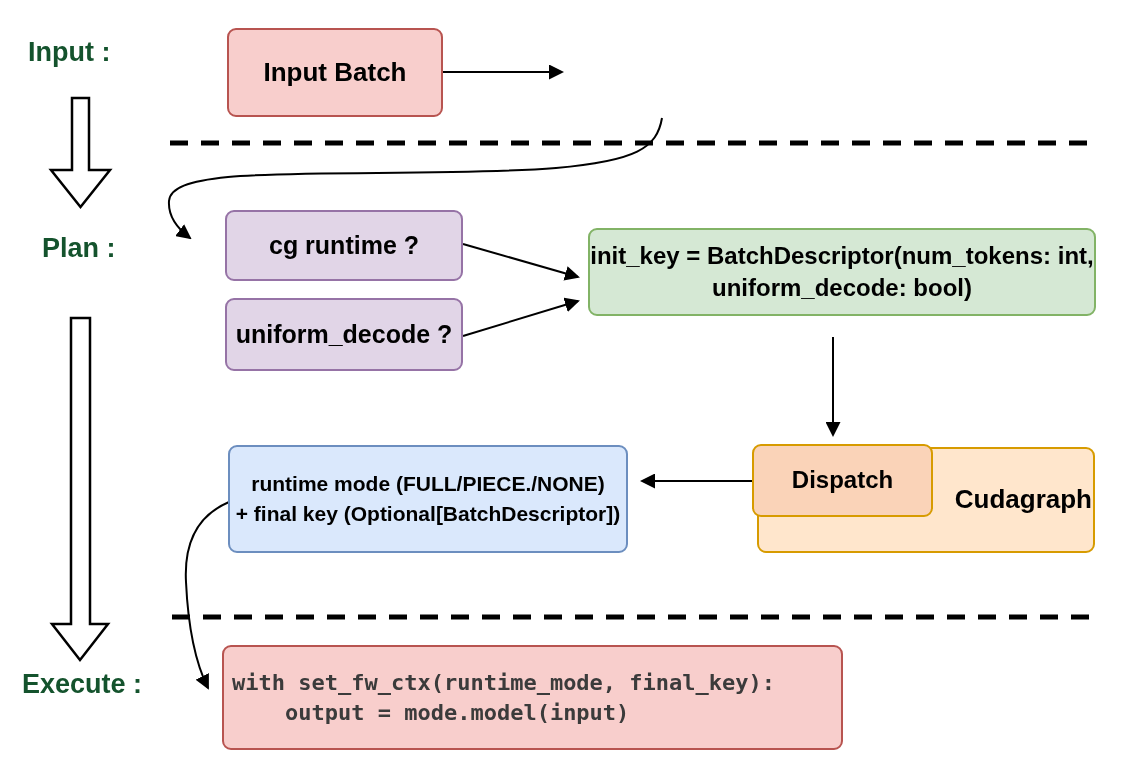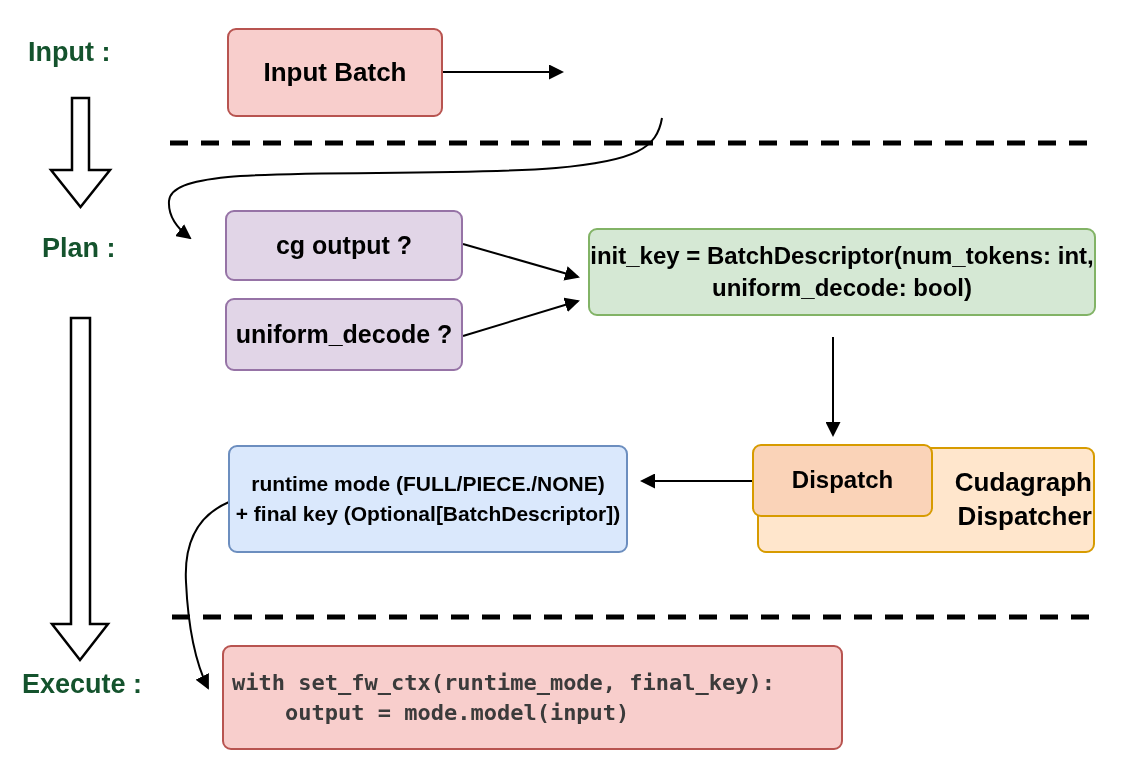--- a/index.html
+++ b/index.html
@@ -109,34 +109,33 @@
 
   <div class="phase-label" style="left:28px; top:38px;">Input :</div>
   <div class="phase-label" style="left:42px; top:234px;">Plan :</div>
   <div class="phase-label" style="left:22px; top:670px;">Execute :</div>
 
   <div class="box red t26" style="left:227px; top:28px; width:216px; height:89px;">
     <span>Input Batch</span>
   </div>
 
   <div class="box purple t25" style="left:225px; top:210px; width:238px; height:71px;">
-    <span>cg output ?</span>
+    <span>cg runtime ?</span>
   </div>
   <div class="box purple t25" style="left:225px; top:298px; width:238px; height:73px;">
     <span>uniform_decode ?</span>
   </div>
   <div class="box green t24" style="left:588px; top:228px; width:508px; height:88px;">
     <span>init_key = BatchDescriptor(num_tokens: int,</span>
     <span>uniform_decode: bool)</span>
   </div>
 
   <div class="box orange" style="left:757px; top:447px; width:338px; height:106px;">
     <div class="cuda-text">
       <span>Cudagraph</span>
-      <span>Dispatcher</span>
     </div>
   </div>
   <div class="box peach t24" style="left:752px; top:444px; width:181px; height:73px;">
     <span>Dispatch</span>
   </div>
 
   <div class="box blue t21" style="left:228px; top:445px; width:400px; height:108px; line-height:1.45;">
     <span>runtime mode (FULL/PIECE./NONE)</span>
     <span>+ final key (Optional[BatchDescriptor])</span>
   </div>

